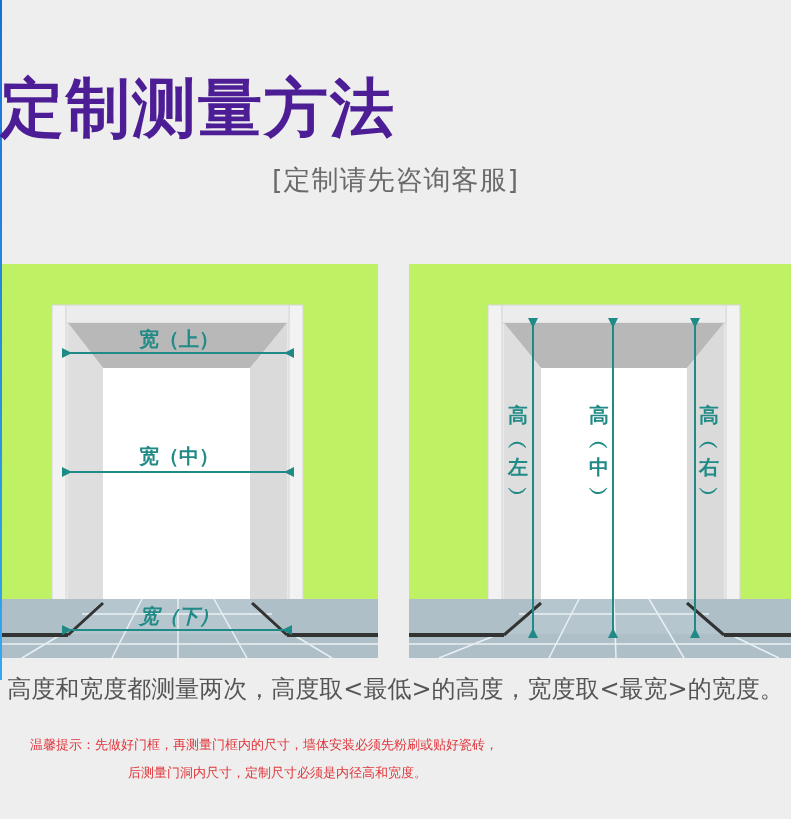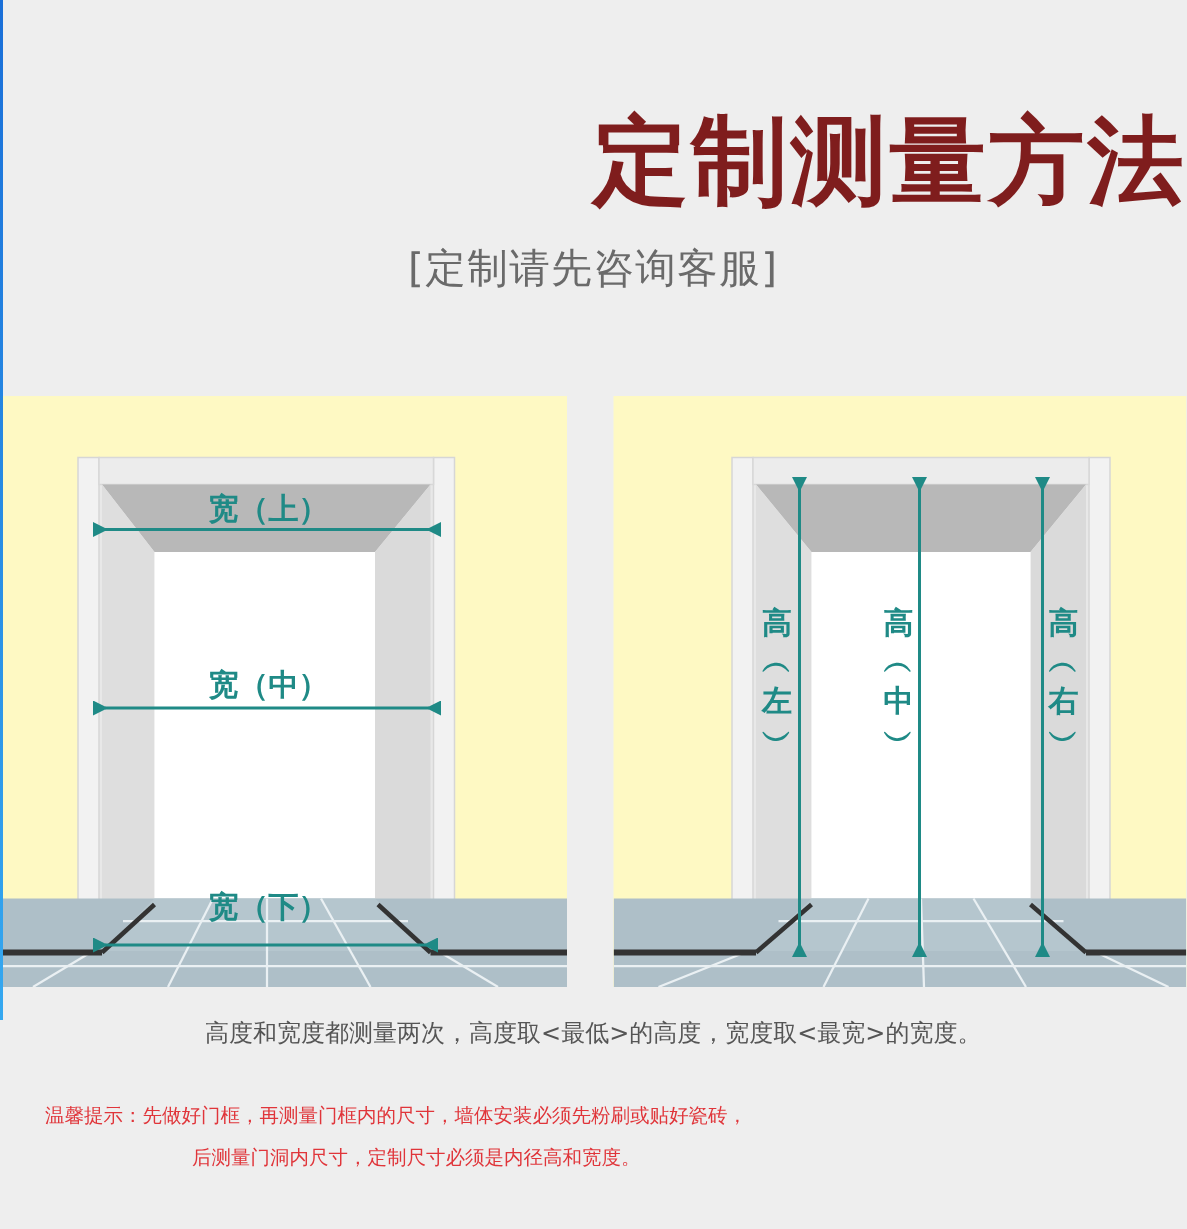--- a/index.html
+++ b/index.html
@@ -8,39 +8,39 @@
       background: #eeeeee;
       font-family: "DejaVu Sans", "Liberation Sans", sans-serif;
       position: relative;
     }
     .left-edge {
       position: absolute; left: 0; top: 0; width: 2px; height: 680px;
       background: linear-gradient(#1a6fd8, #35a8f0);
     }
     .title {
       position: absolute; left: 0; right: 0; top: 68px;
-      text-align: right; font-family: "DejaVu Serif", "Liberation Serif", serif;
-      font-weight: bold; font-size: 64px; color: #7f1d1d; letter-spacing: 2px;
+      text-align: left; font-family: "DejaVu Serif", "Liberation Serif", serif;
+      font-weight: bold; font-size: 64px; color: #4c1d95; letter-spacing: 2px;
       line-height: 80px;
     }
     .subtitle {
       position: absolute; left: 0; right: 0; top: 162px;
       text-align: center; font-size: 27px; color: #6a6a6a; letter-spacing: 1px;
       line-height: 36px;
     }
     .panel {
       position: absolute; top: 264px; height: 394px; overflow: hidden;
-      background: #fef9c3;
+      background: #bef264;
     }
     .panel.left { left: 2px; width: 376px; }
     .panel.right { left: 409px; width: 382px; }
     .panel svg { position: absolute; left: 0; top: 0; }
     .note {
       position: absolute; left: 0; right: 0; top: 676px;
-      text-align: center; font-size: 16px; color: #555555; line-height: 26px;
+      text-align: center; font-size: 24px; color: #555555; line-height: 26px;
     }
     .tip {
       position: absolute; left: 30px; width: 740px; font-size: 13px;
       color: #e0353a; line-height: 24px; white-space: nowrap;
     }
     .tip.l1 { top: 733px; }
     .tip.l2 { top: 761px; left: 128px; }
     .dim-label {
       position: absolute; color: #1f8a86; font-weight: bold; font-size: 20px;
       line-height: 24px; white-space: nowrap;
@@ -97,21 +97,21 @@
     <line x1="285" y1="371" x2="376" y2="371" stroke="#333" stroke-width="4"></line>
     <line x1="66" y1="371" x2="101" y2="339" stroke="#333" stroke-width="3"></line>
     <line x1="285" y1="371" x2="250" y2="339" stroke="#333" stroke-width="3"></line>
 
     <line x1="68" y1="89" x2="284" y2="89" stroke="#1f8a86" stroke-width="2" marker-start="url(#arrowL)" marker-end="url(#arrowL)"></line>
     <line x1="68" y1="208" x2="284" y2="208" stroke="#1f8a86" stroke-width="2" marker-start="url(#arrowL)" marker-end="url(#arrowL)"></line>
     <line x1="68" y1="366" x2="282" y2="366" stroke="#1f8a86" stroke-width="2" marker-start="url(#arrowL)" marker-end="url(#arrowL)"></line>
   </svg>
   <div class="dim-label" style="left:137px; top:63px;">宽（上）</div>
   <div class="dim-label" style="left:137px; top:180px;text-align:right;">宽（中）</div>
-  <div class="dim-label" style="left:137px; top:328px;">宽（下）</div>
+  <div class="dim-label" style="left:137px; top:340px;font-style:italic;">宽（下）</div>
 </div>
 
 <div class="panel right">
   <svg width="382" height="394" viewBox="0 0 382 394">
     <defs>
       <marker id="arrowV" markerWidth="10" markerHeight="10" refX="2" refY="5" orient="auto-start-reverse" markerUnits="userSpaceOnUse">
         <path d="M10,0 L0,5 L10,10 Z" fill="#1f8a86"></path>
       </marker>
     </defs>
     <rect x="79" y="41" width="252" height="330" fill="#e8e8e8"></rect>

